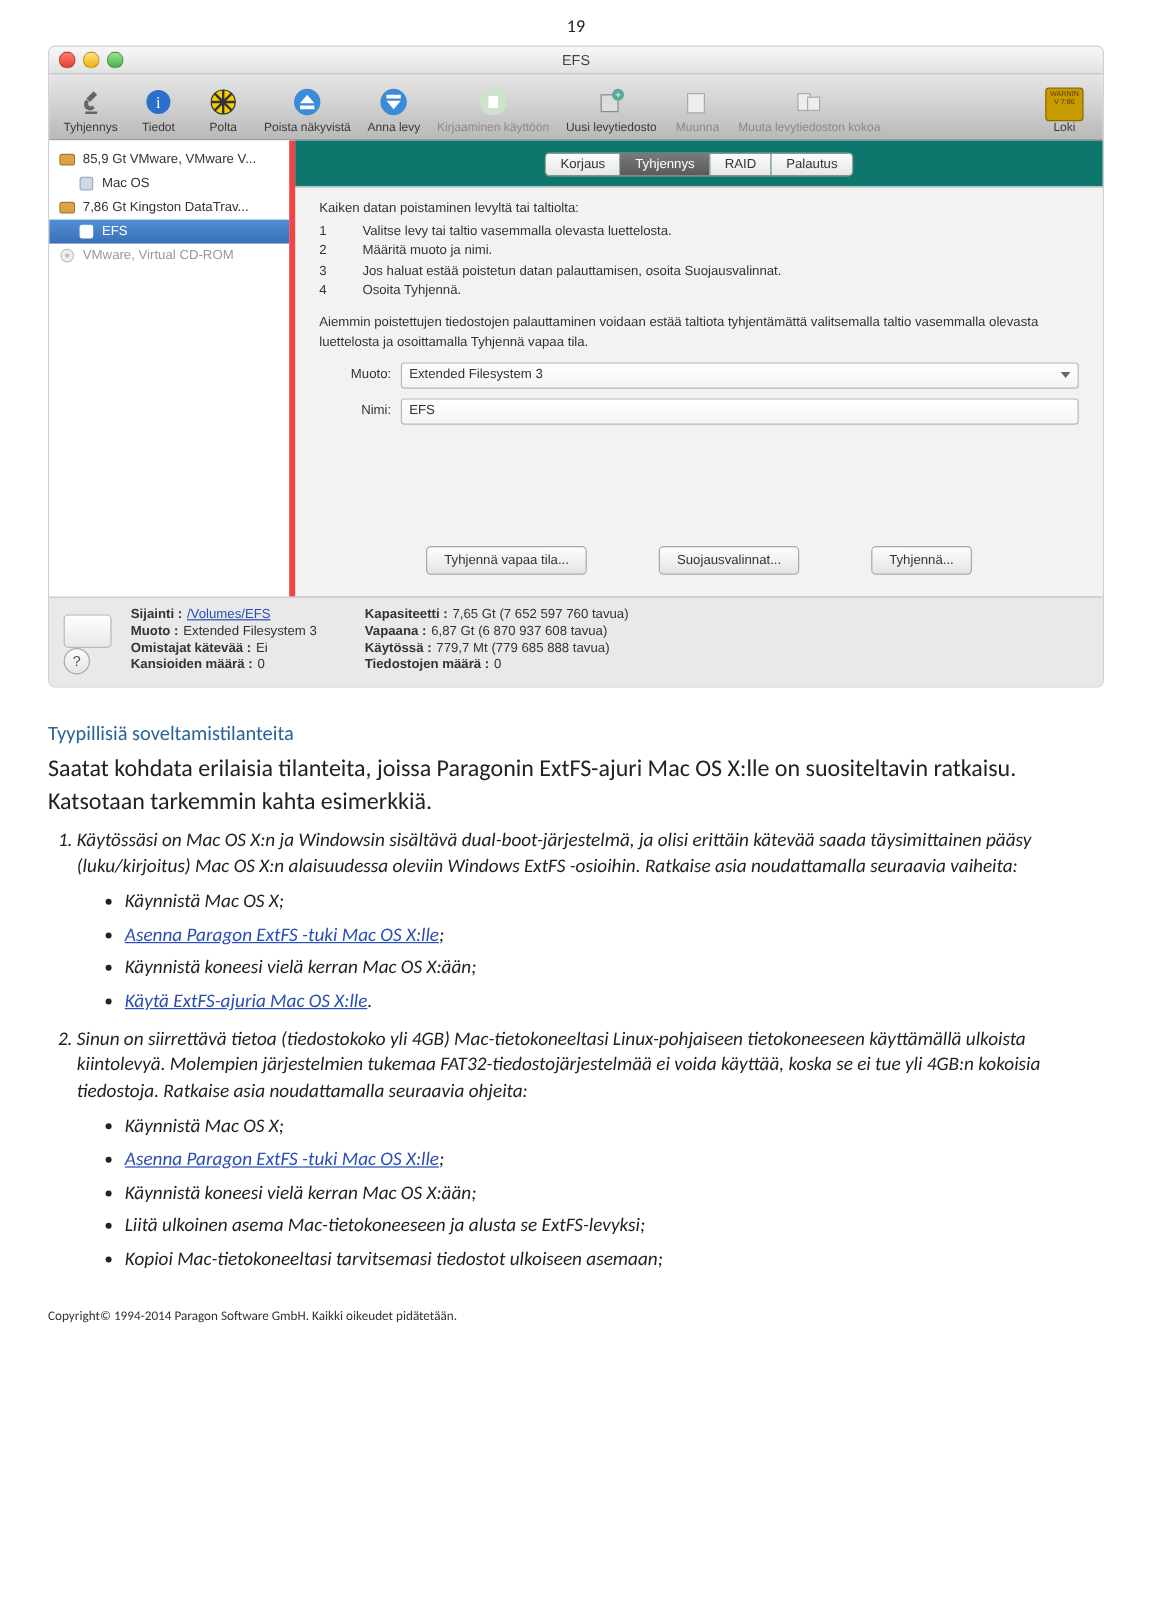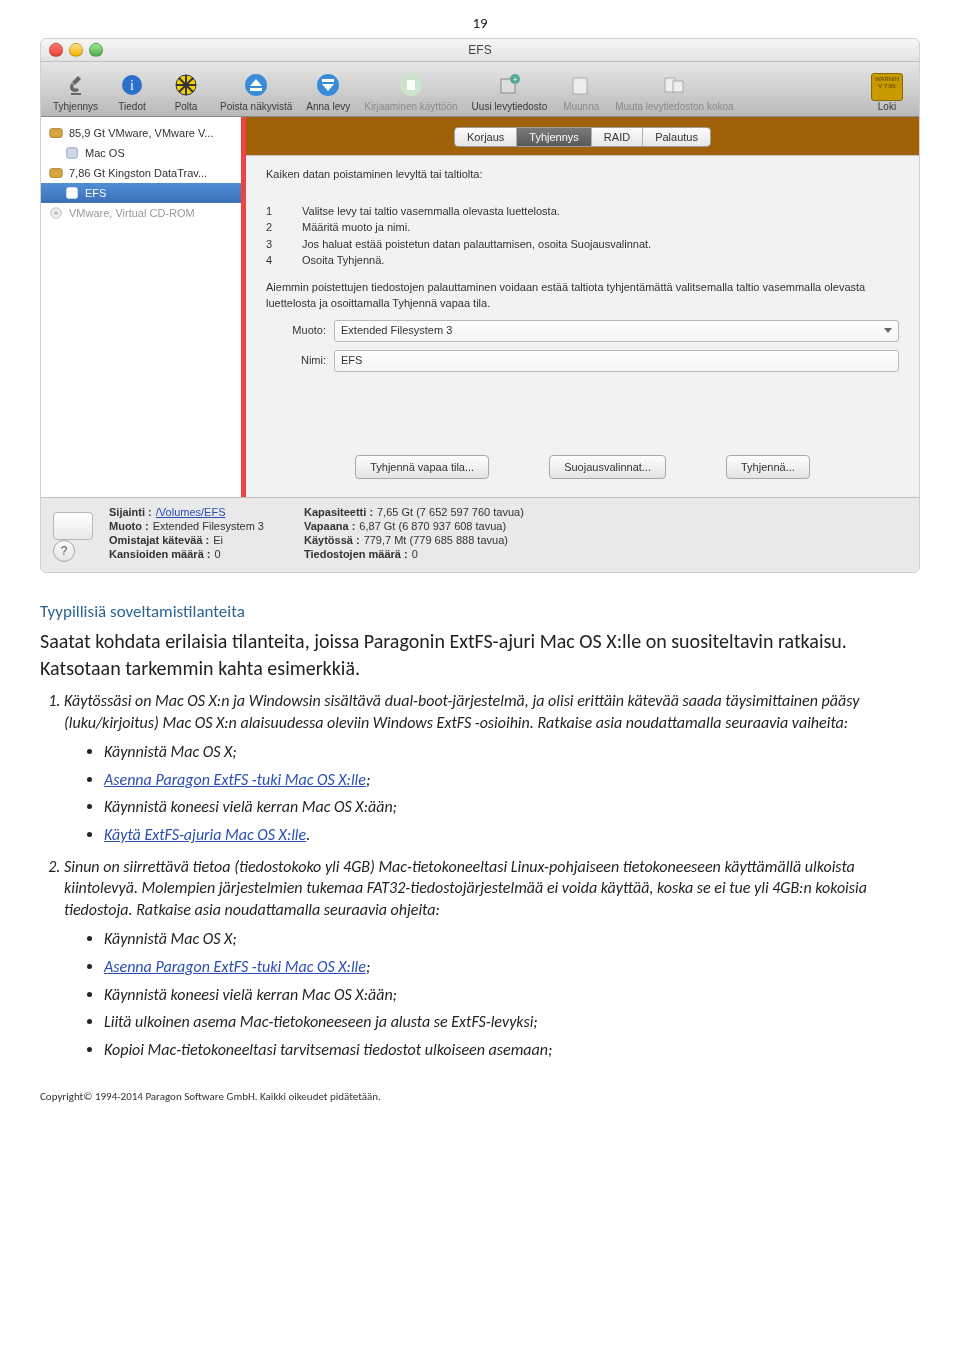--- a/index.html
+++ b/index.html
@@ -34,27 +34,27 @@
   .tbicon{width:28px;height:28px;border-radius:4px;margin-bottom:2px;display:flex;align-items:center;justify-content:center;}
   .tbicon svg{width:24px;height:24px;}
   .appbody{display:flex;height:380px;background:#f2f2f2;}
   .sidebar{width:200px;border-right:5px solid #ef4444;background:#fff;padding-top:6px;}
   .sbitem{display:flex;align-items:center;gap:6px;padding:3px 8px;font-size:11px;color:#333;white-space:nowrap;}
   .sbitem.child{padding-left:24px;}
   .sbitem.sel{background:linear-gradient(var(--sel-blue1),var(--sel-blue2));color:#fff;}
   .sbitem.dim{color:#999;}
   .sbic{width:14px;height:14px;flex:0 0 14px;}
   .main{flex:1;display:flex;flex-direction:column;}
-  .tabs{display:flex;justify-content:center;border-bottom:1px solid #c3c3c3;padding:10px 0 8px 0;background:#a16207;}
+  .tabs{display:flex;justify-content:center;border-bottom:1px solid #c3c3c3;padding:10px 0 8px 0;background:#0f766e;}
   .segment{display:flex;border:1px solid #9c9c9c;border-radius:4px;overflow:hidden;}
   .seg{padding:3px 12px;font-size:11px;background:linear-gradient(#fcfcfc,#e6e6e6);border-right:1px solid #b0b0b0;}
   .seg:last-child{border-right:none;}
   .seg.sel{background:linear-gradient(var(--seg-sel1),var(--seg-sel2));color:#fff;}
   .panel{flex:1;padding:10px 20px 8px 20px;color:#333;font-size:11px;line-height:1.5;display:flex;flex-direction:column;}
-  .instr-title{margin-bottom:20px;}
+  .instr-title{margin-bottom:2px;}
   .instr-row{display:flex;gap:24px;}
   .instr-num{width:12px;text-align:left;}
   .para{margin-top:10px;}
   .formrow{display:flex;align-items:center;gap:8px;margin-top:8px;}
   .formlabel{width:60px;text-align:right;}
   .select,.input{flex:1;height:20px;border:1px solid #b9b9b9;border-radius:3px;background:linear-gradient(#fff,#f4f4f4);padding:0 6px;display:flex;align-items:center;font-size:11px;position:relative;}
   .select::after{content:"";position:absolute;right:6px;top:7px;border-left:4px solid transparent;border-right:4px solid transparent;border-top:5px solid #666;}
   .panel-spacer{flex:1;}
   .btnrow{display:flex;justify-content:center;gap:60px;padding:6px 0 10px 0;}
   .macbtn{padding:3px 14px;border:1px solid #a8a8a8;border-radius:4px;background:linear-gradient(#fdfdfd,#e4e4e4);font-size:11px;}

